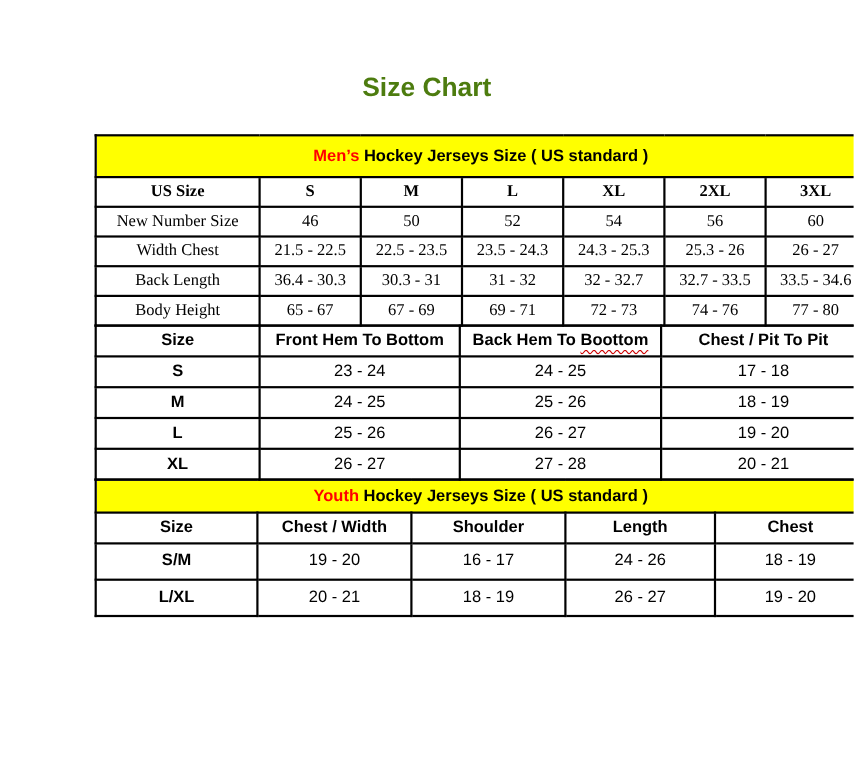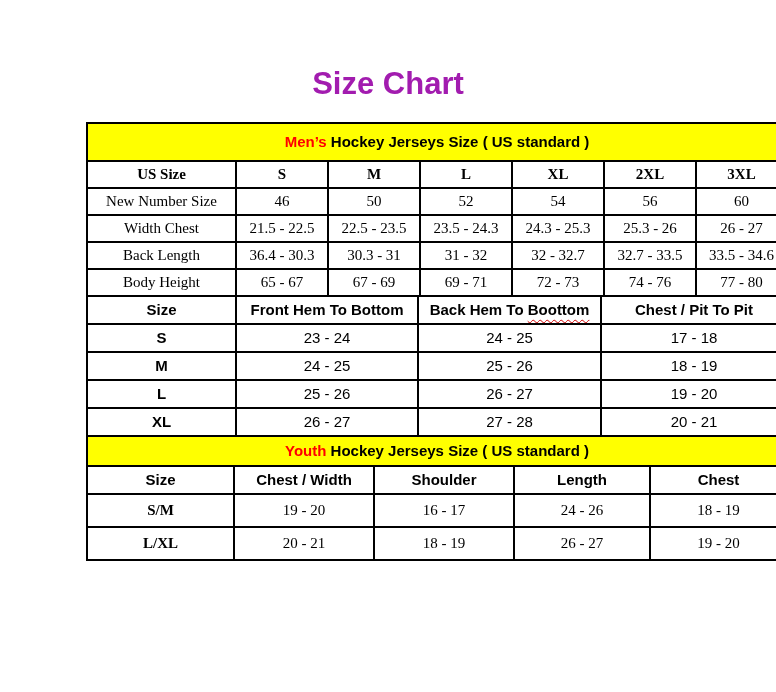--- a/index.html
+++ b/index.html
@@ -13,23 +13,23 @@
     position: relative;
     font-family: "Liberation Sans", sans-serif;
     color: #000000;
   }
   .page-title {
     position: absolute;
     top: 66px;
     left: 0;
     width: 776px;
     text-align: center;
-    font-size: 31px;
+    font-size: 24px;
     font-weight: 700;
-    color: #a21caf;
+    color: #4d7c0f;
     letter-spacing: 0px;
   }
   .chart-wrap {
     position: absolute;
     left: 38px;
     top: 122px;
     width: 700px;
     padding-left: 48px;
   }
   table.size-table {
@@ -60,21 +60,21 @@
   .band-cell .hl { color: #ff0000; }
   .head-cell {
     font-weight: 700;
     height: 25px;
   }
   .label-cell { height: 25px; border-radius: 13px; }
   .label-bold { font-weight: 700; }
   .value-cell { height: 25px; }
   .men-row td { height: 25px; font-family: Liberation Serif, serif; }
   .women-row td { height: 26px; }
-  .youth-row td { height: 31px; font-family: Liberation Serif, serif; }
+  .youth-row td { height: 31px; }
   .squiggle {
     text-decoration-line: underline;
     text-decoration-style: wavy;
     text-decoration-color: #cc0000;
     text-decoration-thickness: 1px;
     text-underline-offset: 4px;
   }
 </style>
 </head>
 <body>

